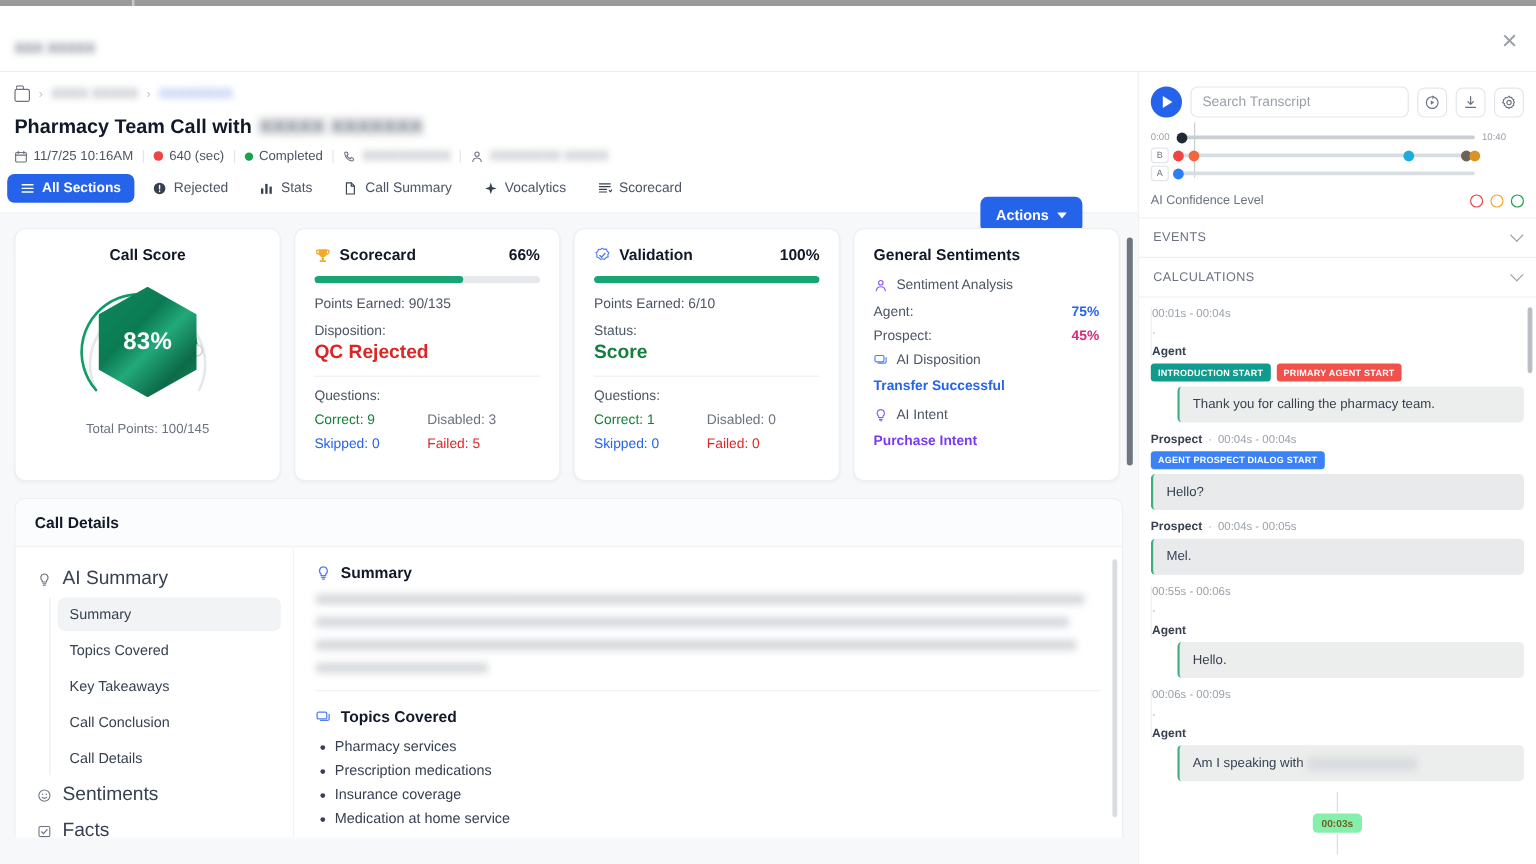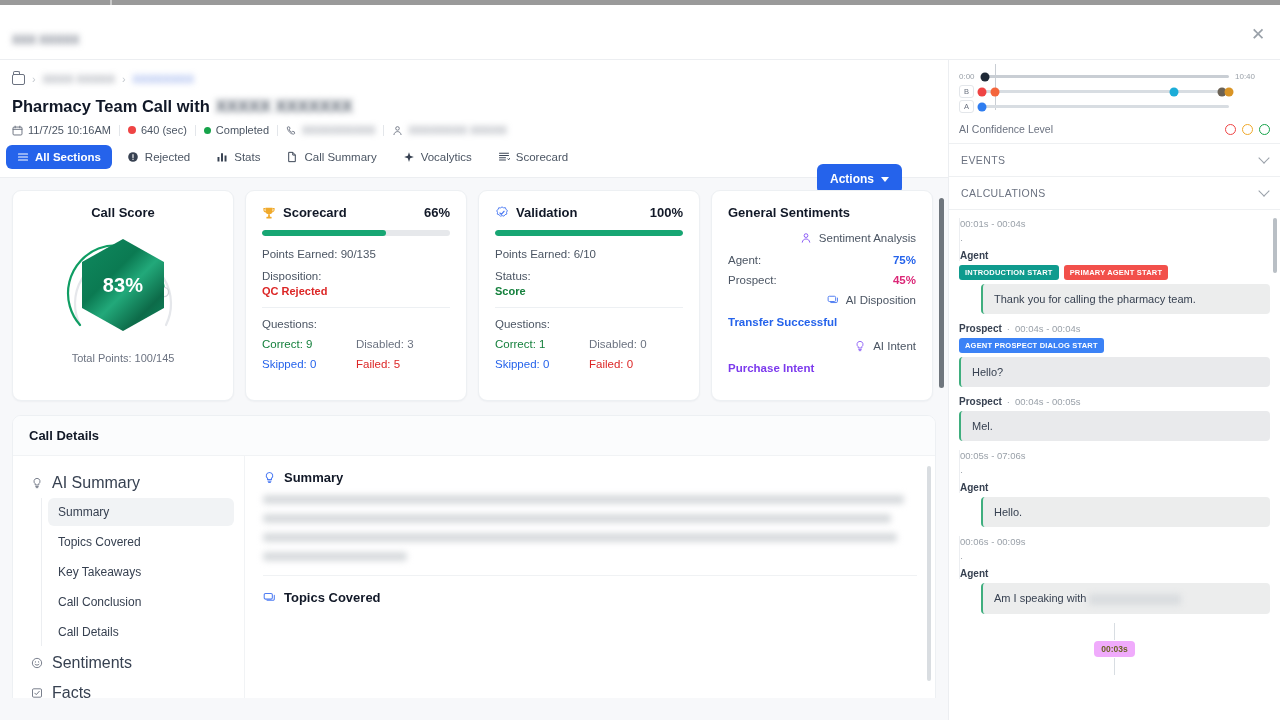--- a/index.html
+++ b/index.html
@@ -107,32 +107,32 @@
   .total-points { font-size: 11px; color: #6b7280; margin-top: 4px; }
 
   .card-kpi { width: 222px; }
   .kpi-head { display: flex; align-items: center; justify-content: space-between; margin-bottom: 10px; }
   .kpi-head-left { display: flex; align-items: center; gap: 7px; font-size: 13px; font-weight: 700; color: #111827; }
   .kpi-pct { font-size: 13px; font-weight: 700; color: #111827; }
   .bar { height: 6px; border-radius: 4px; background: #e6e8eb; overflow: hidden; margin-bottom: 12px; }
   .bar > i { display: block; height: 100%; border-radius: 4px; background: #17a673; }
   .kv { font-size: 11.5px; color: #4b5563; margin-bottom: 10px; }
   .kv-label { font-size: 11.5px; color: #4b5563; }
-  .kv-val { font-size: 11px; font-weight: 600; margin-top: 3px; }
+  .kv-val { font-size: 16px; font-weight: 600; margin-top: 3px; }
   .hr { height: 1px; background: #edf0f3; margin: 10px 0; }
   .q-title { font-size: 11.5px; color: #4b5563; margin-bottom: 8px; }
   .q-grid { display: grid; grid-template-columns: 1fr 1fr; row-gap: 8px; }
   .q-cell { font-size: 11.5px; }
   .c-green { color: #15803d; } .c-red { color: #dc2626; } .c-blue { color: #2563eb; }
   .c-gray { color: #6b7280; } .c-purple { color: #7c3aed; }
   .c-pink { color: #db2777; }
 
   .card-sent { width: 222px; }
   .sent-title { font-size: 13px; font-weight: 700; color: #111827; margin-bottom: 12px; }
-  .sent-sub { display: flex; align-items: center; gap: 7px; font-size: 11.5px; color: #4b5563; margin-bottom: 10px; justify-content: flex-end; }
+  .sent-sub { display: flex; align-items: center; gap: 7px; font-size: 11.5px; color: #4b5563; margin-bottom: 10px; }
   .sent-row { display: flex; align-items: center; justify-content: space-between; margin-bottom: 8px; }
   .sent-row .lbl { font-size: 11.5px; color: #4b5563; }
   .sent-row .val { font-size: 11.5px; font-weight: 700; }
   .sent-link { font-size: 11.5px; font-weight: 600; margin: 4px 0 12px; }
 
   
   .details {
     margin: 14px 12px 0 12px; background: #fff; border: 1px solid #edf0f3;
     border-radius: 9px; overflow: hidden; height: 300px;
   }
@@ -199,21 +199,21 @@
   .tag { font-size: 7.5px; font-weight: 700; color: #fff; border-radius: 3px; padding: 3px 6px; letter-spacing: .2px; }
   .bubble {
     background: #e9eaec; border-left: 2.5px solid #3fae7e; border-radius: 4px;
     padding: 9px 11px; font-size: 11px; color: #374151;
   }
   .bubble.agent { margin-left: 22px; background: #eceded; }
   .bubble.prospect { margin-left: 0; }
   .redact-inline { display: inline-block; width: 92px; height: 11px; background: #d9dcdf; border-radius: 2px; filter: blur(3px); vertical-align: middle; }
   .gap { display: flex; flex-direction: column; align-items: center; margin: 8px 0 10px; }
   .gap .line { width: 1px; height: 17px; background: #d8dde2; }
-  .gap .pill { background: #f0abfc; color: #6b6325; font-size: 8.5px; font-weight: 700; border-radius: 4px; padding: 3px 7px; margin: 1px 0; }
+  .gap .pill { background: #86efac; color: #6b6325; font-size: 8.5px; font-weight: 700; border-radius: 4px; padding: 3px 7px; margin: 1px 0; }
 </style>
 </head>
 <body>
 
 <div class="app">
 
   <div class="topstrip">
       <div class="seam"></div>
     </div>
 
@@ -534,32 +534,64 @@
               <div class="sec-divider"></div>
               <div class="sec-head">
                 <span class="ico">
                   <svg width="13" height="13" viewBox="0 0 16 16">
                       <rect x="1.5" y="3" width="10" height="7" rx="1.6" fill="none" stroke="#4f7df3" stroke-width="1.3"></rect>
                       <path d="M5 11.4h7.3a1.6 1.6 0 0 0 1.6-1.6V5.4" fill="none" stroke="#4f7df3" stroke-width="1.3" stroke-linecap="round"></path>
                     </svg>
                 </span>
                 <span>Topics Covered</span>
               </div>
+              <ul class="bullets">
+                <li>Pharmacy services</li>
+                <li>Prescription medications</li>
+                <li>Insurance coverage</li>
+                <li>Medication at home service</li>
+              </ul>
 
               <div class="det-scroll"></div>
             </div>
           </div>
         </div>
 
         <div class="main-scroll"></div>
       </div>
     </div>
 
     <div class="right">
 
+      <div class="r-top">
+        <div class="r-controls">
+          <div class="play-btn">
+              <i></i>
+            </div>
+          <input class="search-input" value="" placeholder="Search Transcript" style="">
+          <div class="r-iconbtn">
+            <svg width="13" height="13" viewBox="0 0 16 16">
+                <circle cx="8" cy="8" r="6" fill="none" stroke="#6b7280" stroke-width="1.2"></circle>
+                <path d="M6.6 5.8l3.4 2.2-3.4 2.2z" fill="#6b7280"></path>
+                <path d="M8 1.2l1.6 1.4L8 4" fill="none" stroke="#6b7280" stroke-width="1.1"></path>
+              </svg>
+          </div>
+          <div class="r-iconbtn">
+            <svg width="13" height="13" viewBox="0 0 16 16">
+                <path d="M8 2v7.4M5.2 7l2.8 2.8L10.8 7M3 12.8h10" fill="none" stroke="#6b7280" stroke-width="1.3" stroke-linecap="round" stroke-linejoin="round"></path>
+              </svg>
+          </div>
+          <div class="r-iconbtn">
+            <svg width="13" height="13" viewBox="0 0 16 16">
+                <circle cx="8" cy="8" r="2.2" fill="none" stroke="#6b7280" stroke-width="1.2"></circle>
+                <path d="M8 1.4l1 1.5 1.8-.4.5 1.7 1.7.6-.5 1.7 1.2 1.3-1.2 1.3.5 1.7-1.7.6-.5 1.7-1.8-.4-1 1.5-1-1.5-1.8.4-.5-1.7-1.7-.6.5-1.7L1.3 8l1.2-1.3-.5-1.7 1.7-.6.5-1.7 1.8.4z" fill="none" stroke="#6b7280" stroke-width="1.1" stroke-linejoin="round"></path>
+              </svg>
+          </div>
+        </div>
+      </div>
 
       <div class="timeline">
         <div class="tl-playhead"></div>
         <div class="tl-row">
           <span class="tl-time">0:00</span>
           <span class="tl-track">
             <span class="tl-dot" style="left:1%;background:#1f2937"></span>
           </span>
           <span class="tl-end">10:40</span>
         </div>
@@ -633,21 +665,21 @@
           <div class="msg-head">
             <span class="who">Prospect</span>
             <span>·</span>
             <span>00:04s - 00:05s</span>
           </div>
           <div class="bubble prospect">Mel.</div>
         </div>
 
         <div class="msg">
           <div class="msg-head right">
-            <span>00:05s - 07:06s</span>
+            <span>00:55s - 00:06s</span>
             <span>·</span>
             <span class="who">Agent</span>
           </div>
           <div class="bubble agent">Hello.</div>
         </div>
 
         <div class="msg">
           <div class="msg-head right">
             <span>00:06s - 00:09s</span>
             <span>·</span>

